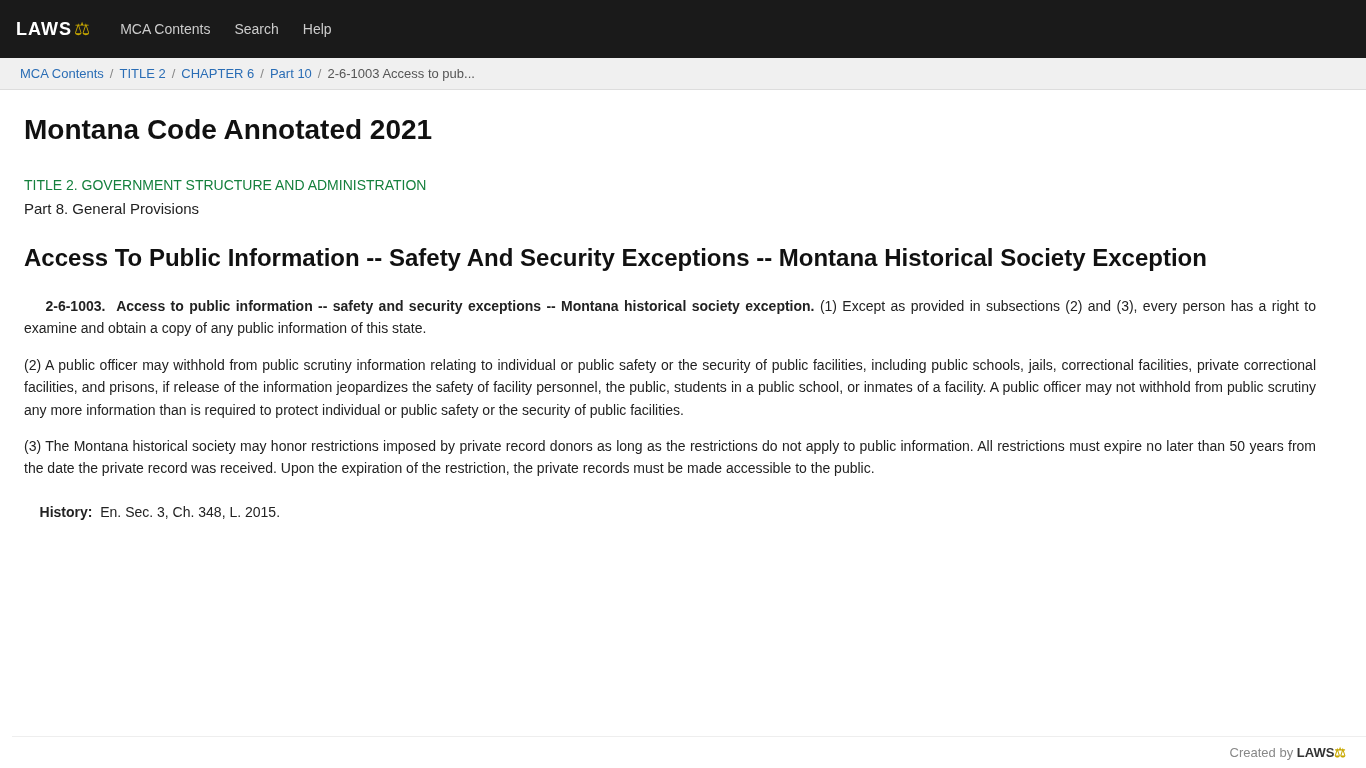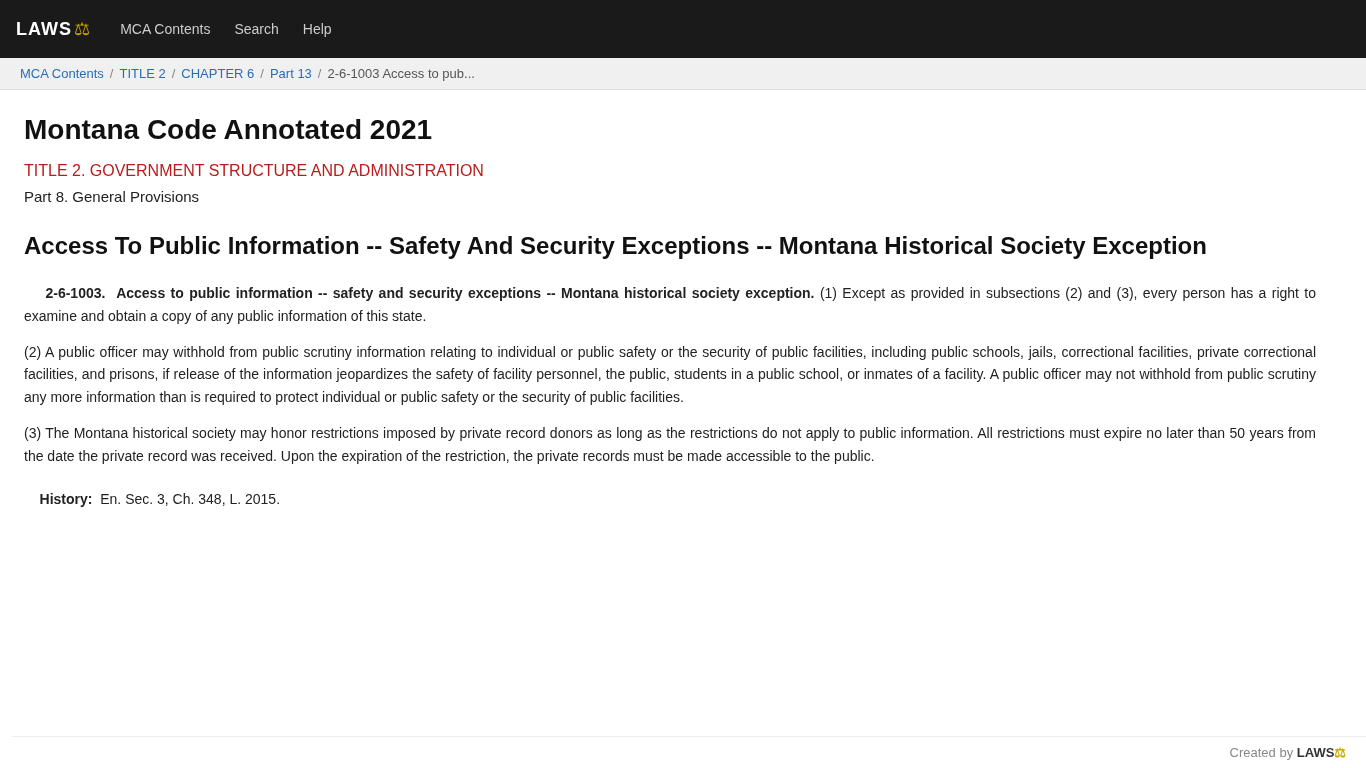--- a/index.html
+++ b/index.html
@@ -101,26 +101,26 @@
     
     .content {
       max-width: 1340px;
       padding: 24px 24px 40px 24px;
     }
 
     .doc-title {
       font-size: 28px;
       font-weight: bold;
       color: #111;
-      margin-bottom: 12px;
+      margin-bottom: 28px;
     }
 
     .doc-subtitle {
-      font-size: 16px;
-      color: #b91c1c;
+      font-size: 14px;
+      color: #15803d;
       text-transform: uppercase;
       line-height: 1.6;
       margin-bottom: 4px;
     }
 
     .doc-part {
       font-size: 15px;
       color: #222;
       margin-bottom: 24px;
     }
@@ -198,21 +198,21 @@
   </div>
 </nav>
 
 <div class="breadcrumb">
   <a class="breadcrumb-link">MCA Contents</a>
   <span class="breadcrumb-sep">/</span>
   <a class="breadcrumb-link">TITLE 2</a>
   <span class="breadcrumb-sep">/</span>
   <a class="breadcrumb-link">CHAPTER 6</a>
   <span class="breadcrumb-sep">/</span>
-  <a class="breadcrumb-link">Part 13</a>
+  <a class="breadcrumb-link">Part 10</a>
   <span class="breadcrumb-sep">/</span>
   <span class="breadcrumb-current">2-6-1003 Access to pub...</span>
 </div>
 
 <div class="content">
   <h1 class="doc-title">Montana Code Annotated 2021</h1>
 
   <div class="doc-subtitle">TITLE 2. GOVERNMENT STRUCTURE AND ADMINISTRATION</div>
   <div class="doc-part">Part 8. General Provisions</div>
 

